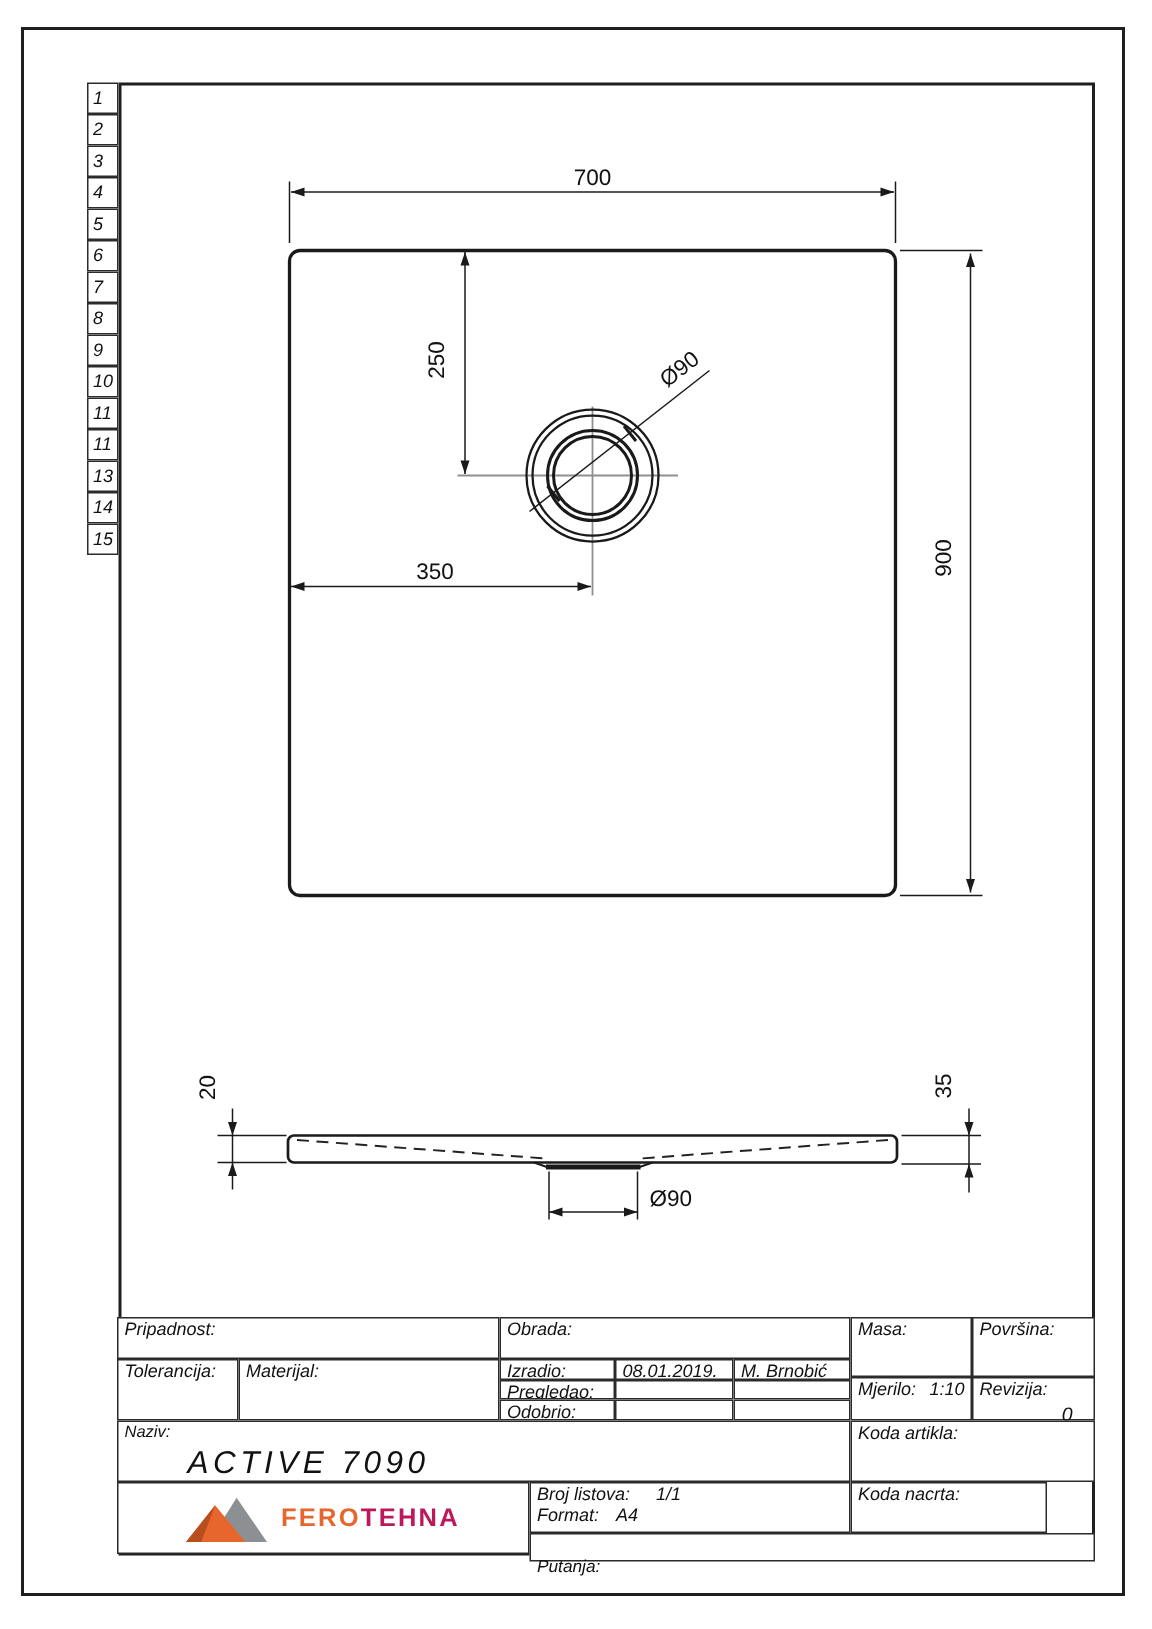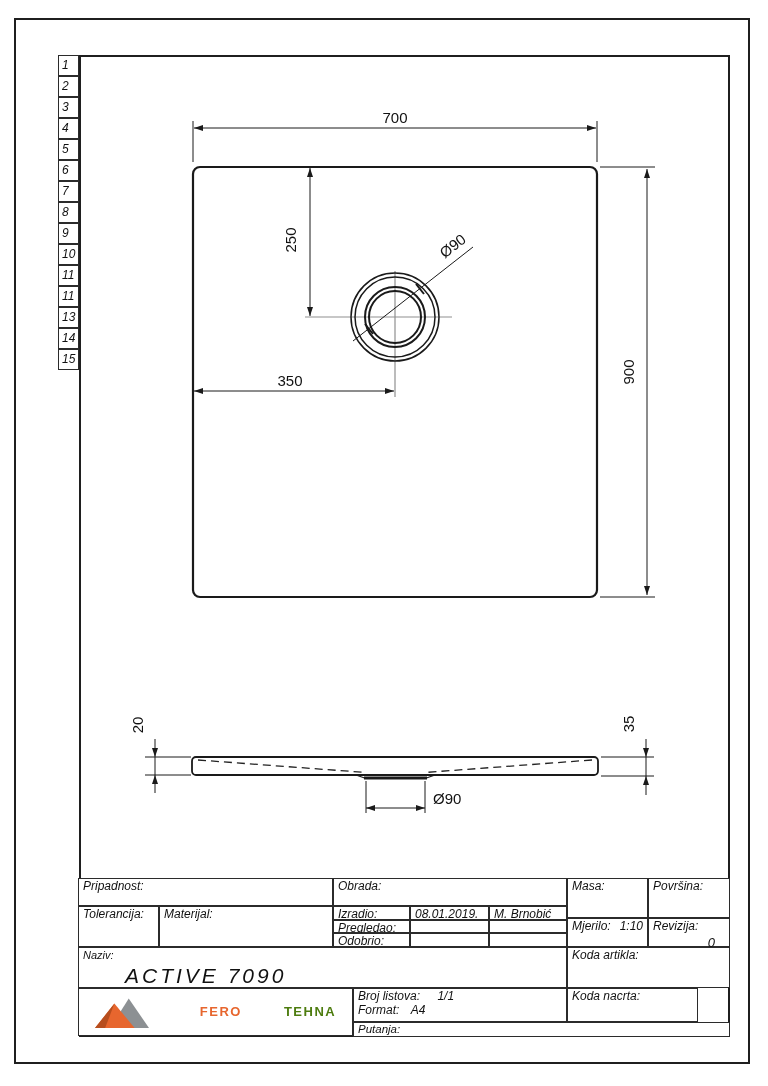--- a/index.html
+++ b/index.html
@@ -15,21 +15,21 @@
   svg.linework{position:absolute;left:0;top:0;}
   svg.linework text{font-family:"Liberation Sans",sans-serif;font-size:15px;fill:#111;}
   .tb{position:absolute;border:1px solid #2b2b2b;box-sizing:border-box;background:#fff;
       font-style:italic;font-size:12px;padding:1px 4px;line-height:1.15;}
   .tb .lbl{display:inline-block;}
   .tb-sub{display:flex;justify-content:space-between;}
   .naziv-big{font-size:21px;letter-spacing:3px;margin:2px 0 0 42px;white-space:nowrap;}
   .naziv-lbl{font-size:11px;}
   .rev-val{text-align:right;padding-right:10px;font-size:13px;margin-top:2px;}
   .logo-cell{display:flex;align-items:center;justify-content:center;gap:9px;font-style:normal;}
-  .brand{font-weight:bold;font-size:13px;letter-spacing:1.5px;margin-left:42px;}
+  .brand{font-weight:bold;font-size:17px;letter-spacing:1.5px;}
   .center{text-align:left;}
 </style>
 </head>
 <body>
 
 <div class="page">
 
   <div class="outer-border"></div>
   <div class="frame"></div>
 
@@ -202,34 +202,34 @@
     <span class="lbl">Koda artikla:</span>
   </div>
 
   <div class="tb logo-cell" style="left:78px;top:988px;width:275px;height:48px">
     <svg width="54" height="34" viewBox="0 0 64 40">
       <polygon points="40,4 64,39 18,39" fill="#8C9093"></polygon>
       <polygon points="23,10 47,39 0,39" fill="#E7662E"></polygon>
       <polygon points="23,10 12,39 0,39" fill="#B74E1E"></polygon>
     </svg>
     <span>
-      <span class="brand" style="color:#E7662E">FERO</span><span class="brand" style="color:#4d7c0f">TEHNA</span>
+      <span class="brand" style="color:#E7662E">FERO</span><span class="brand" style="color:#be185d">TEHNA</span>
     </span>
   </div>
 
   <div class="tb" style="left:353px;top:988px;width:214px;height:34px">
     <div>
       <span class="lbl">Broj listova:</span>
       <span class="lbl" style="margin-left:14px">1/1</span>
     </div>
     <div>
       <span class="lbl">Format:</span>
       <span class="lbl" style="margin-left:8px">A4</span>
     </div>
   </div>
   <div class="tb" style="left:567px;top:988px;width:131px;height:34px">
     <span class="lbl">Koda nacrta:</span>
   </div>
-  <div class="tb" style="left:353px;top:1022px;width:377px;height:15px;font-size:11.5px;padding-top:0">
+  <div class="tb" style="left:353px;top:1022px;width:377px;height:15px;font-size:11.5px;padding-top:16px">
     <span class="lbl">Putanja:</span>
   </div>
 
 </div>
 
 </body></html>

